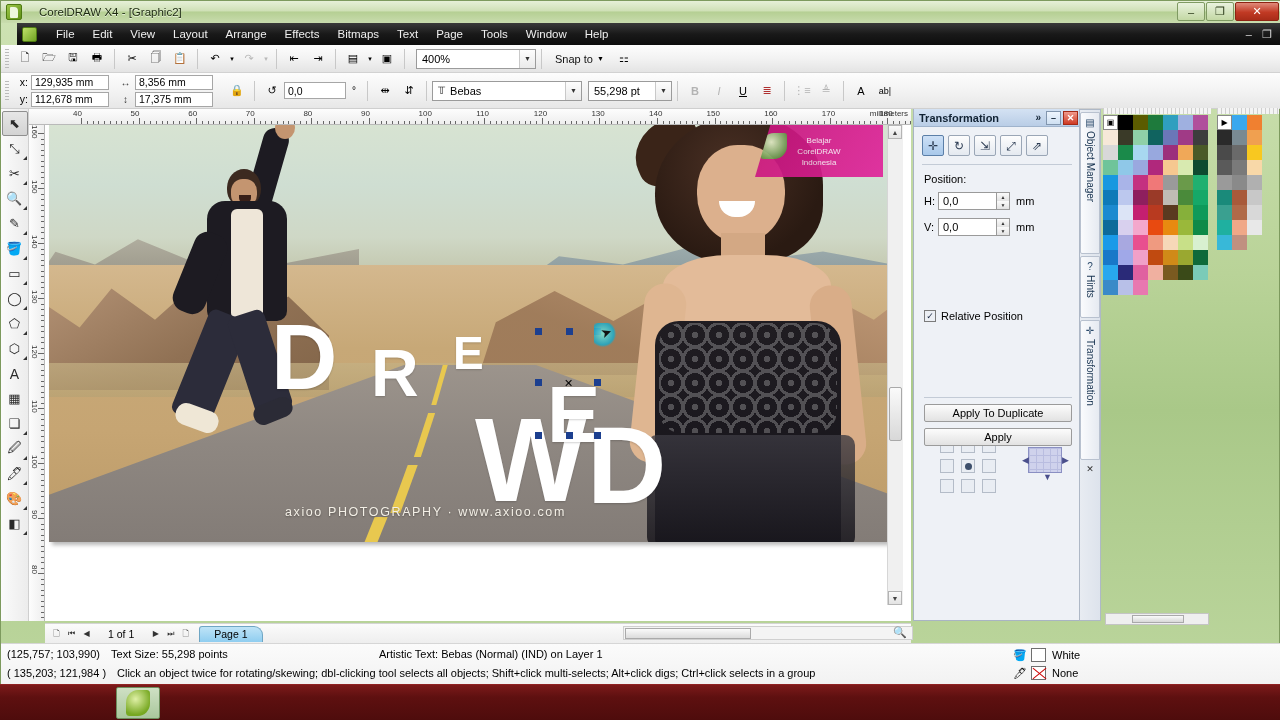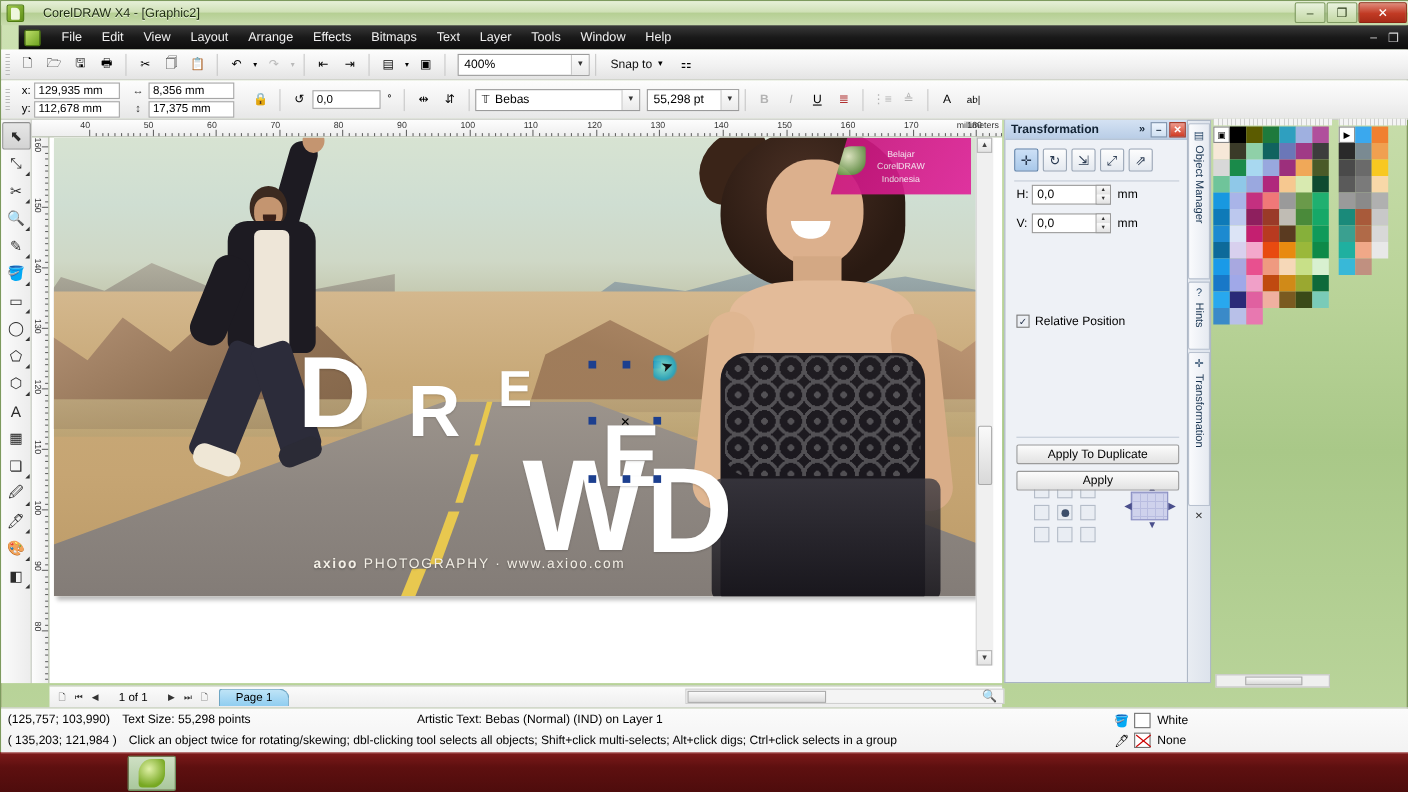--- a/index.html
+++ b/index.html
@@ -233,21 +233,21 @@
   }
 
   .wordmark{ position:absolute; left:0; top:0; width:842px; height:417px; }
   .wl{ position:absolute; color:#ffffff; font-family:"Liberation Sans", sans-serif;
        font-weight:700; line-height:.8; text-shadow:0 1px 2px rgba(0,0,0,.18); }
   .caption{
     position:absolute; left:236px; top:380px; width:380px;
     color:#f3efe6; font-size:12.5px; letter-spacing:1.6px;
     text-shadow:0 1px 2px rgba(0,0,0,.35);
   }
-  .caption b{ font-weight:700; }
+  .caption b{ font-weight:400; }
 
   
   .selh{ position:absolute; width:7px;height:7px; background:#1c3f8f; }
   .selx{ position:absolute; width:11px;height:11px; color:#000; font-size:11px;
          display:flex;align-items:center;justify-content:center; }
 
   
   .vscroll{ position:absolute; left:886px; top:124px; width:16px; height:480px;
             background:#f0f0f0; border-left:1px solid #d6d6d6;}
   .sbthumb{ position:absolute; background:linear-gradient(#fafafa,#d8d8d8);
@@ -404,21 +404,21 @@
     <div class="menubar">
       <div class="appicon"></div>
       <div class="menu-item">File</div>
       <div class="menu-item">Edit</div>
       <div class="menu-item">View</div>
       <div class="menu-item">Layout</div>
       <div class="menu-item">Arrange</div>
       <div class="menu-item">Effects</div>
       <div class="menu-item">Bitmaps</div>
       <div class="menu-item">Text</div>
-      <div class="menu-item">Layer</div>
+      <div class="menu-item">Page</div>
       <div class="menu-item">Tools</div>
       <div class="menu-item">Window</div>
       <div class="menu-item">Help</div>
       <div class="docbtns">
         <span>–</span>
         <span>❐</span>
         <span>✕</span>
       </div>
     </div>
 
@@ -962,20 +962,21 @@
 
       <div class="dkrow">
         <div class="dkicon on">✛</div>
         <div class="dkicon">↻</div>
         <div class="dkicon">⇲</div>
         <div class="dkicon">⤢</div>
         <div class="dkicon">⇗</div>
       </div>
       <div class="dk-sep"></div>
 
+      <div class="dk-lab">Position:</div>
 
       <div class="spinrow">
         <span class="k">H:</span>
         <div class="spin">
           <span>0,0</span>
           <div class="spinb">
               <i>▲</i>
               <i>▼</i>
             </div>
         </div>

